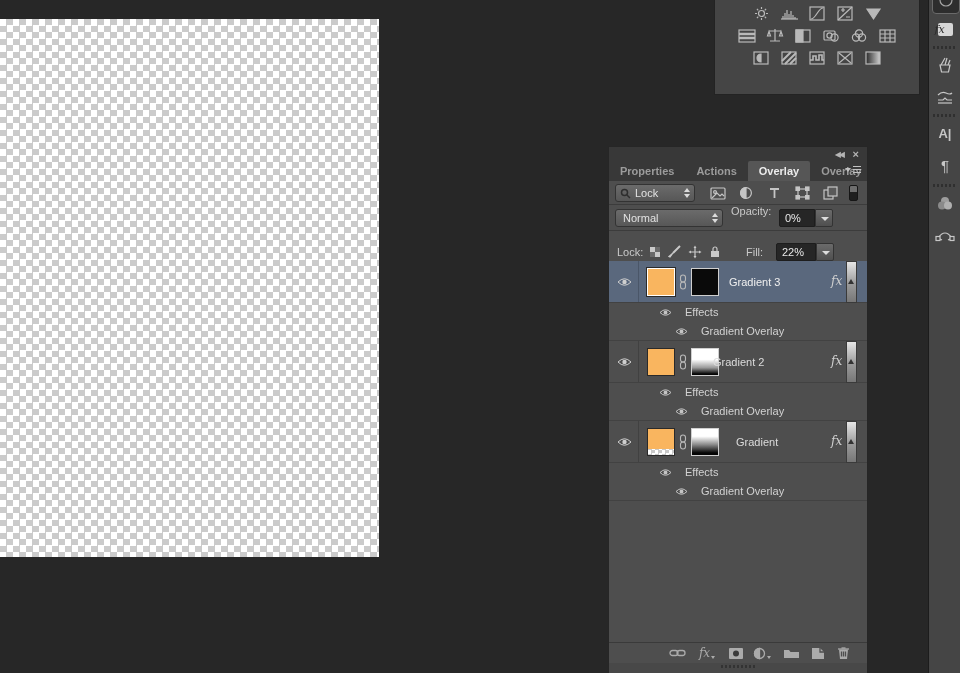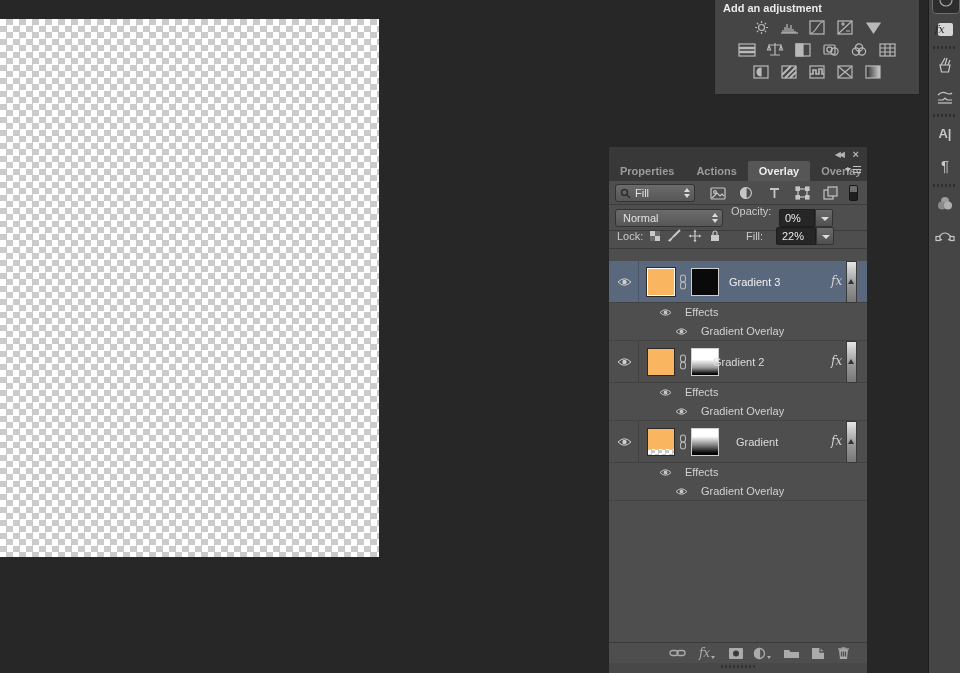--- a/index.html
+++ b/index.html
@@ -44,21 +44,21 @@
   .tab.active{background:#565656;color:#ececec;border-radius:2px 2px 0 0;}
   #panel-menu{position:absolute;right:6px;top:17px;width:16px;height:12px;cursor:pointer;}
   #panel-menu .tri{position:absolute;left:0;top:4px;border-left:3.5px solid transparent;border-right:3.5px solid transparent;border-top:4px solid #c2c2c2;}
   #panel-menu .lines{position:absolute;left:8px;top:2px;width:8px;height:8px;
     background-image:repeating-linear-gradient(#c2c2c2 0 1px,transparent 1px 3px);}
   .winbtn{color:#b5b5b5;font-size:8px;cursor:pointer;}
 
   .prow{position:absolute;left:0;width:100%;box-sizing:border-box;border-bottom:1px solid #3c3c3c;}
   #row-filter{top:34px;height:24px;}
   #row-blend{top:58px;height:26px;}
-  #row-lock{top:76px;height:26px;}
+  #row-lock{top:92px;height:26px;}
 
   .combo{position:absolute;background:linear-gradient(#6b6b6b,#575757);border:1px solid #333;
     border-radius:3px;box-sizing:border-box;color:#e2e2e2;font-size:11px;}
   .combo .updown{position:absolute;right:4px;top:50%;margin-top:-5px;}
   .updown i{display:block;width:0;height:0;border-left:3px solid transparent;border-right:3px solid transparent;}
   .updown i.up{border-bottom:4px solid #dcdcdc;margin-bottom:2px;}
   .updown i.dn{border-top:4px solid #dcdcdc;}
 
   .flabel{position:absolute;font-size:11px;color:#c9c9c9;}
   .valbox{position:absolute;height:18px;background:#262626;border:1px solid #1d1d1d;border-radius:2px 0 0 2px;
@@ -103,21 +103,20 @@
     background-image:repeating-linear-gradient(90deg,#333 0 2px,transparent 2px 4px);}
 </style>
 </head>
 <body>
 
 <div id="stage">
 
   <div id="canvas" class="abs"></div>
 
   <div id="adj-flyout" class="abs">
-    <div id="adj-title">Add an adjustment</div>
 
     <div class="adj-row">
       <span class="adj-btn">
         <svg width="17" height="15" viewBox="0 0 17 15">
             <circle cx="8.5" cy="7.5" r="3"></circle>
             <path d="M8.5 1v2M8.5 12v2M2 7.5h2M13 7.5h2M3.9 2.9l1.4 1.4M11.7 10.7l1.4 1.4M13.1 2.9l-1.4 1.4M5.3 10.7l-1.4 1.4"></path>
           </svg>
       </span>
       <span class="adj-btn">
         <svg width="19" height="14" viewBox="0 0 19 14">
@@ -293,21 +292,21 @@
         <i class="tri"></i>
         <i class="lines"></i>
       </div>
 
     <div id="row-filter" class="prow">
       <div class="combo" style="left:6px;top:3px;width:80px;height:18px;">
         <svg class="abs" style="left:4px;top:3px;" width="11" height="11" viewBox="0 0 11 11">
             <circle cx="4.5" cy="4.5" r="3" stroke="#2e2e2e" fill="none" stroke-width="1.5"></circle>
             <path d="M7 7 L10 10" stroke="#2e2e2e" stroke-width="1.5"></path>
           </svg>
-        <span class="abs" style="left:19px;top:2px;">Fill</span>
+        <span class="abs" style="left:19px;top:2px;">Lock</span>
         <span class="updown">
             <i class="up"></i>
             <i class="dn"></i>
           </span>
       </div>
       <span class="filter-ic" style="left:100px;">
         <svg width="16" height="13" viewBox="0 0 16 13">
             <rect x="1" y="1" width="14" height="11" rx="1"></rect>
             <circle cx="5" cy="5" r="1.4"></circle>
             <path d="M2 11 L7 6 L10 9 L12 7 L14 9"></path>

